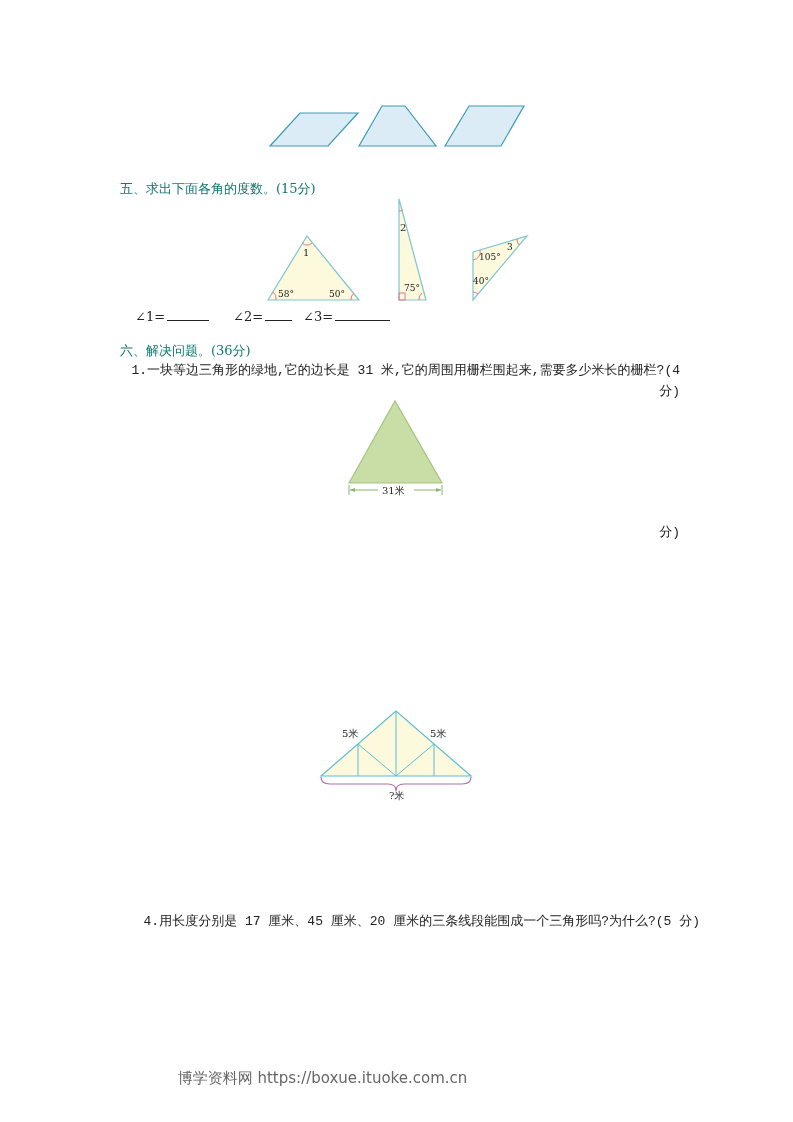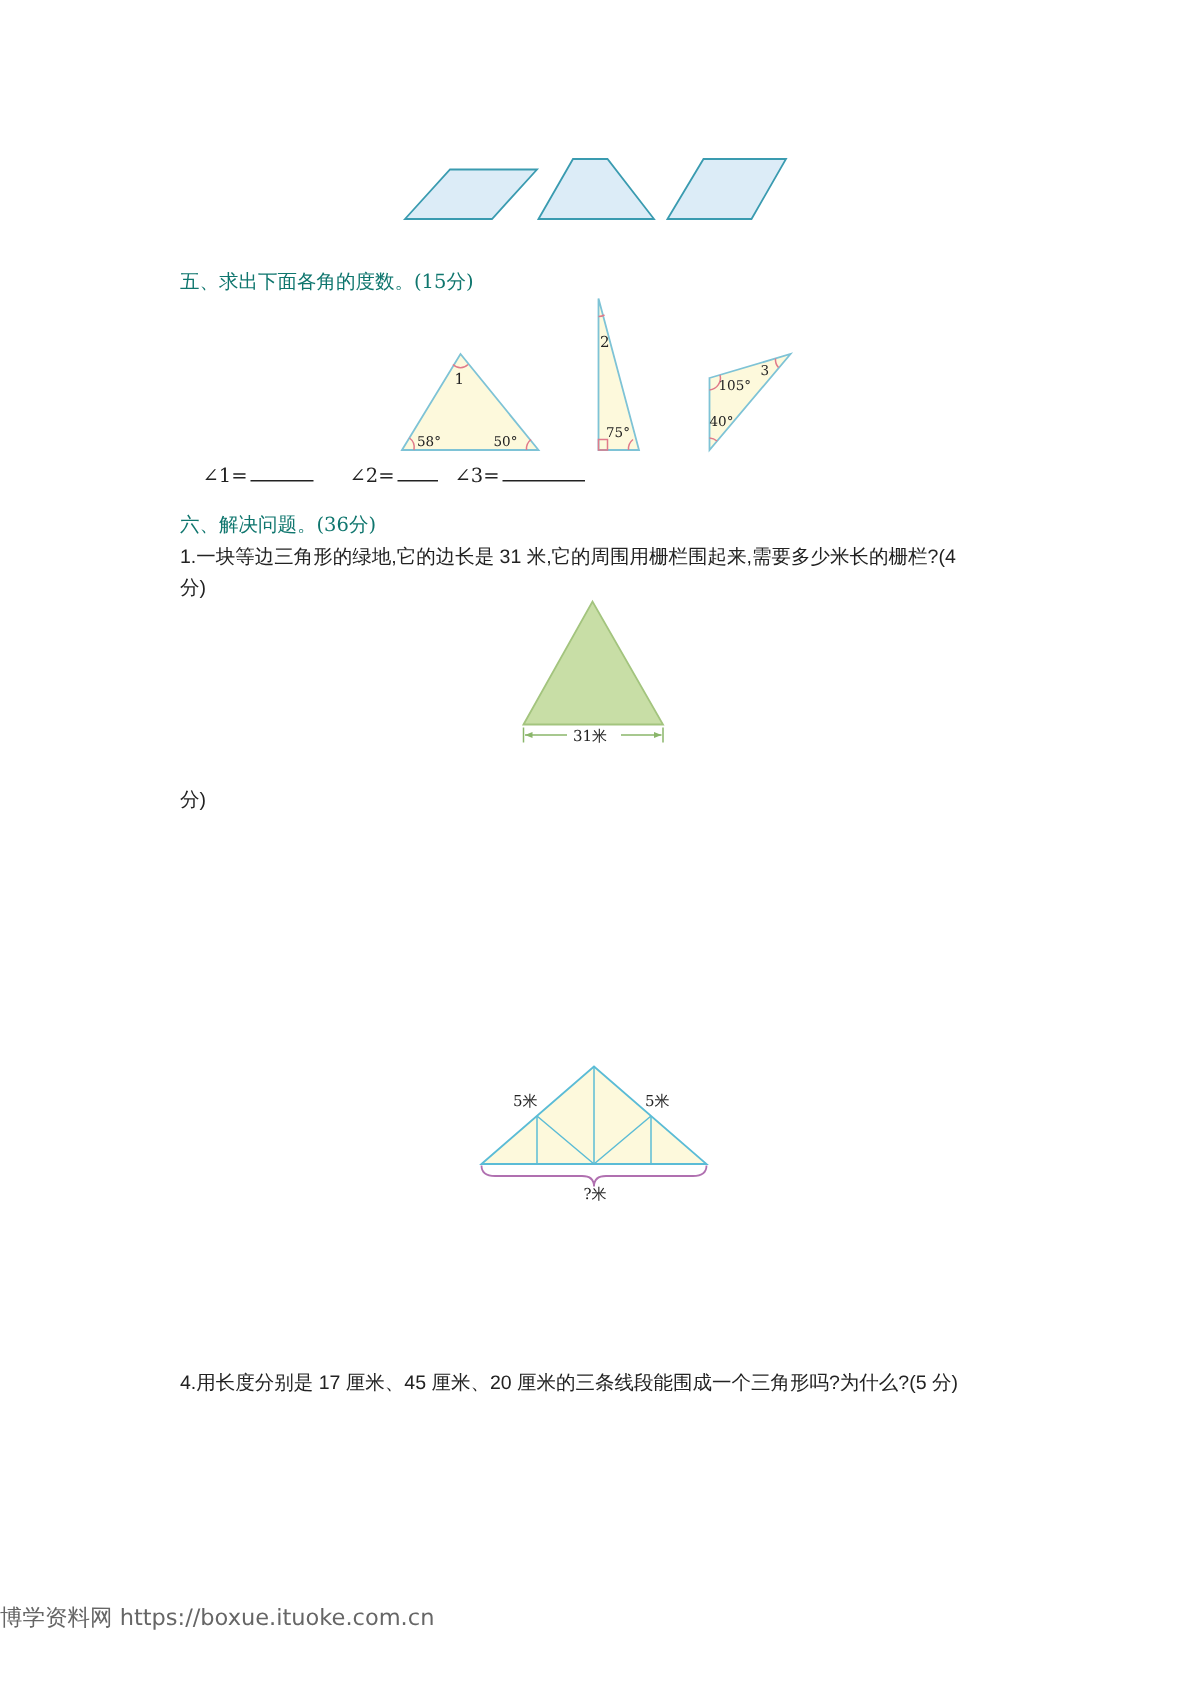--- a/index.html
+++ b/index.html
@@ -1,20 +1,20 @@
 <!DOCTYPE html>
 <html><head>
 <meta charset="utf-8">
 <style>
   html, body { margin: 0; padding: 0; background: #ffffff; }
   body { width: 793px; height: 1122px; position: relative; overflow: hidden;
          font-family: "DejaVu Serif", "Liberation Serif", serif; color: #222; }
   .abs { position: absolute; }
   .txt { font-size: 13px; line-height: 20px; white-space: nowrap; }
-  .q { font-family: Liberation Sans, sans-serif; font-size: 13px; line-height: 21px; }
+  .q { font-family: Liberation Mono, monospace; font-size: 13px; line-height: 21px; text-align: right; }
   .heading { font-family: "DejaVu Serif", "Liberation Serif", serif; font-size: 13px; color: #0f766e; }
   svg { position: absolute; overflow: visible; }
   .blank { display: inline-block; border-bottom: 1px solid #222; height: 14px; vertical-align: baseline; margin-left: 2px; }
   .footer { font-family: "DejaVu Sans", "Liberation Sans", sans-serif; font-size: 15px; color: #666; }
   .lbl { font-family: "DejaVu Serif", "Liberation Serif", serif; fill: #222; }
 </style>
 </head>
 <body>
 
 <svg style="left:268px; top:104px;" width="260" height="46">
@@ -97,13 +97,13 @@
   <path d="M3,69 Q3,76 12,76 L70,76 Q78,76 78,83 Q78,76 86,76 L144,76 Q153,76 153,69" fill="none" stroke="#b070b0" stroke-width="1.2"></path>
   <text class="lbl" x="24" y="29" font-size="10">5米</text>
   <text class="lbl" x="112" y="29" font-size="10">5米</text>
   <text class="lbl" x="71" y="91" font-size="10">?米</text>
 </svg>
 
 <div class="abs q" style="left:120px; top:911px; width:580px; white-space:nowrap;">
   <div>4.用长度分别是 17 厘米、45 厘米、20 厘米的三条线段能围成一个三角形吗?为什么?(5 分)</div>
 </div>
 
-<div class="abs footer" style="left:0; top:1069px; width:645px; text-align:left;">博学资料网 https://boxue.ituoke.com.cn</div>
+<div class="abs footer" style="left:0; top:1069px; width:645px; text-align:center;">博学资料网 https://boxue.ituoke.com.cn</div>
 
 </body></html>

